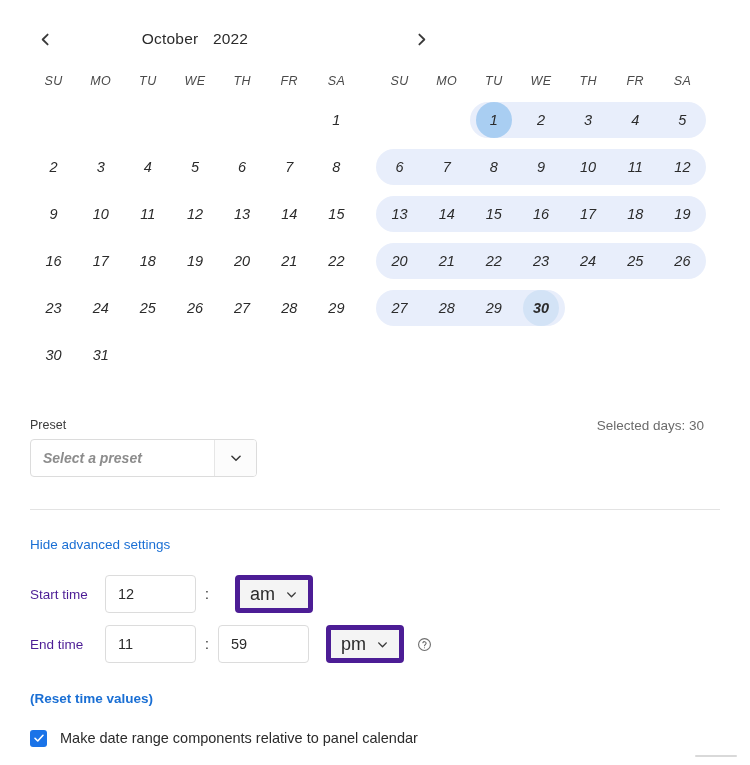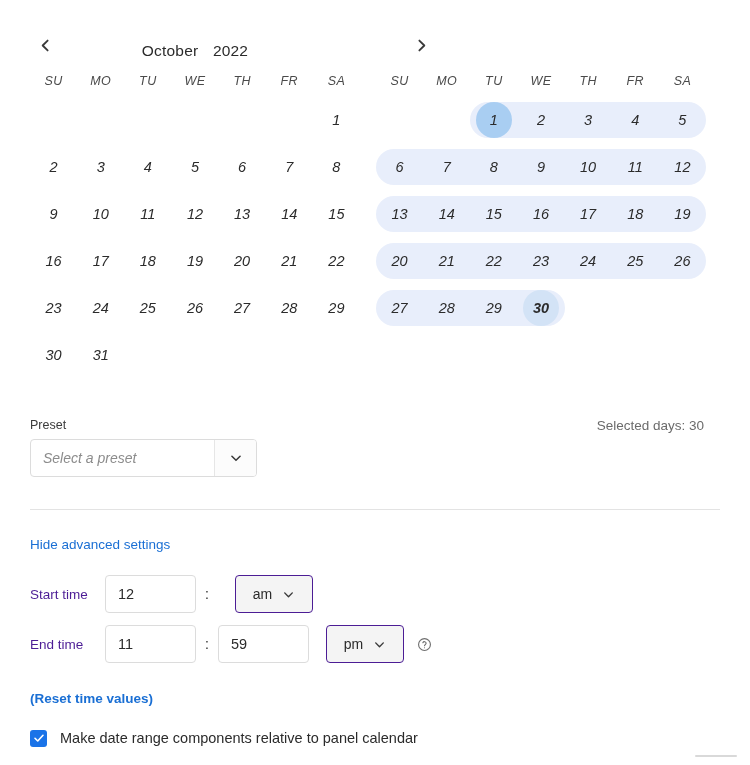--- a/index.html
+++ b/index.html
@@ -13,21 +13,21 @@
   }
 
   .picker { position: relative; width: 750px; height: 765px; }
 
   
   .cal-area { display: flex; padding: 18px 30px 0 30px; gap: 16px; }
   .cal { width: 330px; }
 
   .cal-head {
     height: 42px;
-    display: flex; align-items: flex-end;
+    display: flex; align-items: center;
     position: relative;
   }
   .nav-arrow {
     width: 30px; height: 30px;
     display: flex; align-items: center; justify-content: center;
     cursor: pointer; color: #3a3a3a;
     flex: 0 0 auto;
   }
   .nav-arrow svg { display: block; }
   .cal-title {
@@ -95,21 +95,21 @@
     font-size: 12.5px; color: #3b3b3b; margin-bottom: 7px;
   }
   .selected-days {
     position: absolute; right: 16px; top: 0;
     font-size: 13.5px; color: #6b6b6b;
   }
   .select-box {
     width: 227px; height: 38px;
     display: flex; align-items: stretch;
     border: 1px solid #dcdcdc; border-radius: 4px;
-    background: #fff; overflow: hidden;
+    background: #fff; overflow: hidden; font-weight: bold;
   }
   .select-value {
     flex: 1 1 auto;
     display: flex; align-items: center;
     padding-left: 12px;
     font-size: 14px; font-style: italic; color: #8c8c8c;
   }
   .select-caret {
     width: 42px;
     border-left: 1px solid #e6e6e6;
@@ -145,25 +145,25 @@
     padding-left: 12px;
     font-size: 14.5px; color: #2b2b2b;
     cursor: text;
   }
   .colon {
     width: 22px; text-align: center;
     font-size: 14px; color: #2b2b2b;
   }
   .ampm {
     width: 78px; height: 38px; margin-left: 17px;
-    border: 1px solid #4c1d95; border-radius: 4px;
+    border: 5px solid #4c1d95; border-radius: 4px;
     background: #f4f4f4;
     display: flex; align-items: center; justify-content: center;
     gap: 10px;
-    font-size: 14px; color: #2b2b2b;
+    font-size: 18px; color: #2b2b2b;
     cursor: pointer;
   }
   .help-icon { margin-left: 13px; cursor: pointer; display: flex; }
 
   .reset-link { margin: 14px 30px 0 30px; display: inline-block; font-weight: bold; }
 
   
   .checks { margin: 16px 30px 0 30px; }
   .check-row {
     display: flex; align-items: center;

